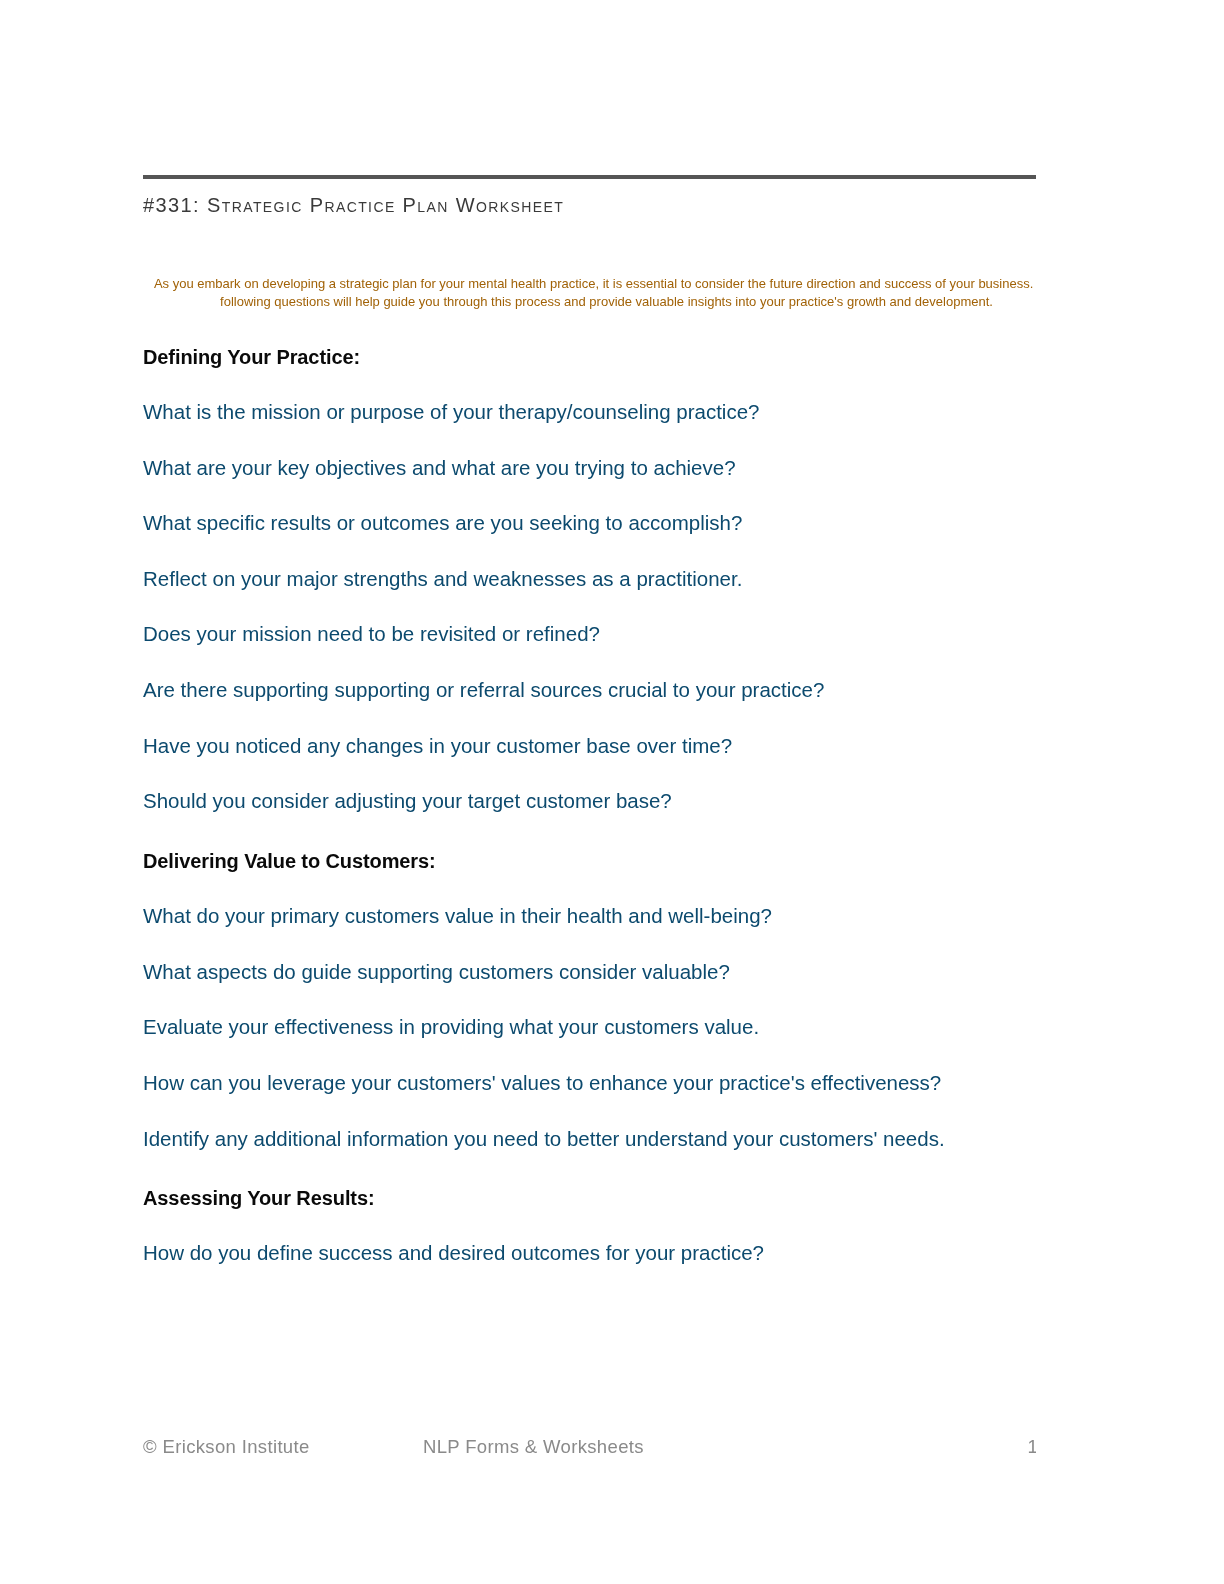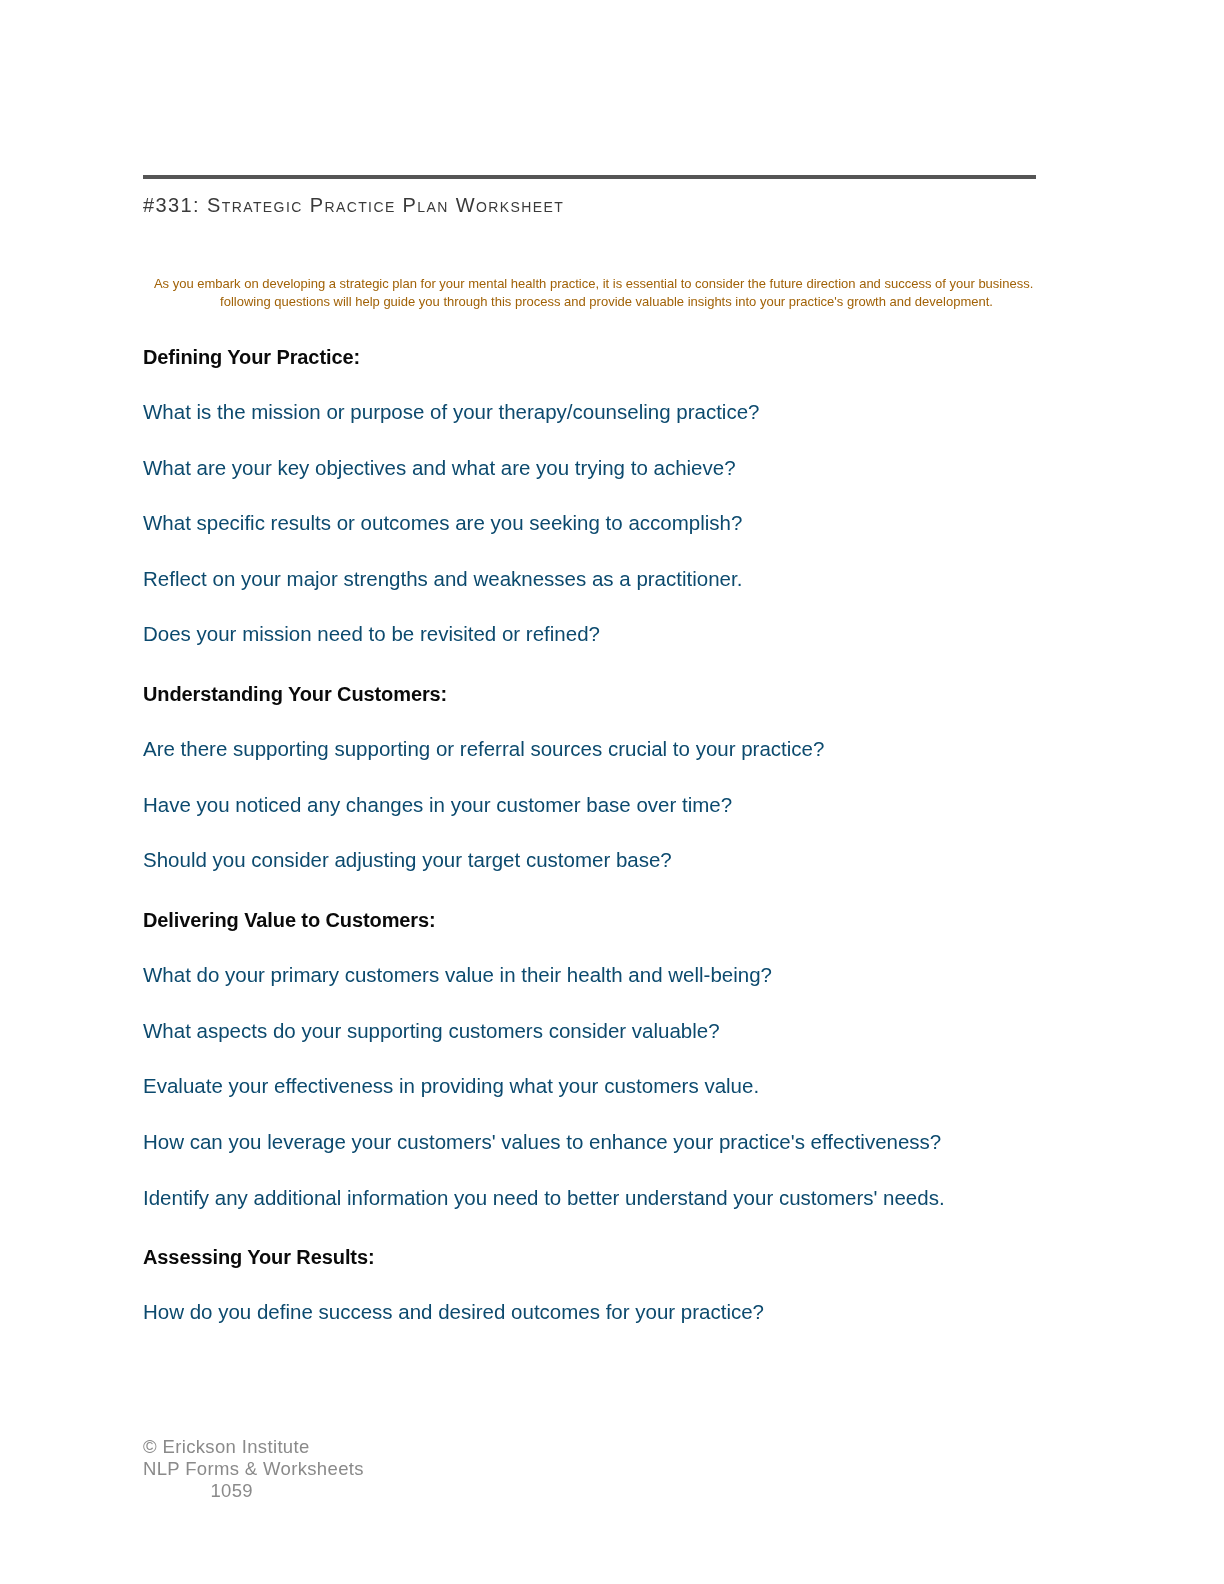--- a/index.html
+++ b/index.html
@@ -75,30 +75,28 @@
   .footer {
     position: absolute;
     left: 143px;
     top: 1436px;
     width: 927px;
     display: flex;
     align-items: baseline;
     font-size: 18.5px;
     color: #8a8a8a;
     letter-spacing: 0.35px;
-    flex-direction: column;
   }
   .footer-left {
     flex: 0 0 auto;
     width: 320px;
     text-align: left;
   }
   .footer-center {
     flex: 1 1 auto;
-    text-align: center;
     margin-left: -40px;
   }
   .footer-right {
     flex: 0 0 auto;
     width: 110px;
     text-align: right;
   }
 </style>
 </head>
 <body>
@@ -116,29 +114,28 @@
     <div id="sections-container">
         <div class="block">
           <div class="section-heading">Defining Your Practice:</div>
           <div class="question">What is the mission or purpose of your therapy/counseling practice?</div>
           <div class="question">What are your key objectives and what are you trying to achieve?</div>
           <div class="question">What specific results or outcomes are you seeking to accomplish?</div>
           <div class="question">Reflect on your major strengths and weaknesses as a practitioner.</div>
           <div class="question">Does your mission need to be revisited or refined?</div>
         </div>
         <div class="block">
-          <div class="section-heading">Understanding Your Customers:</div>
           <div class="question">Are there supporting supporting or referral sources crucial to your practice?</div>
           <div class="question">Have you noticed any changes in your customer base over time?</div>
           <div class="question">Should you consider adjusting your target customer base?</div>
         </div>
         <div class="block">
           <div class="section-heading">Delivering Value to Customers:</div>
           <div class="question">What do your primary customers value in their health and well-being?</div>
-          <div class="question">What aspects do your supporting customers consider valuable?</div>
+          <div class="question">What aspects do guide supporting customers consider valuable?</div>
           <div class="question">Evaluate your effectiveness in providing what your customers value.</div>
           <div class="question">How can you leverage your customers' values to enhance your practice's effectiveness?</div>
           <div class="question">Identify any additional information you need to better understand your customers' needs.</div>
         </div>
         <div class="block">
           <div class="section-heading">Assessing Your Results:</div>
           <div class="question">How do you define success and desired outcomes for your practice?</div>
         </div>
       </div>
 

